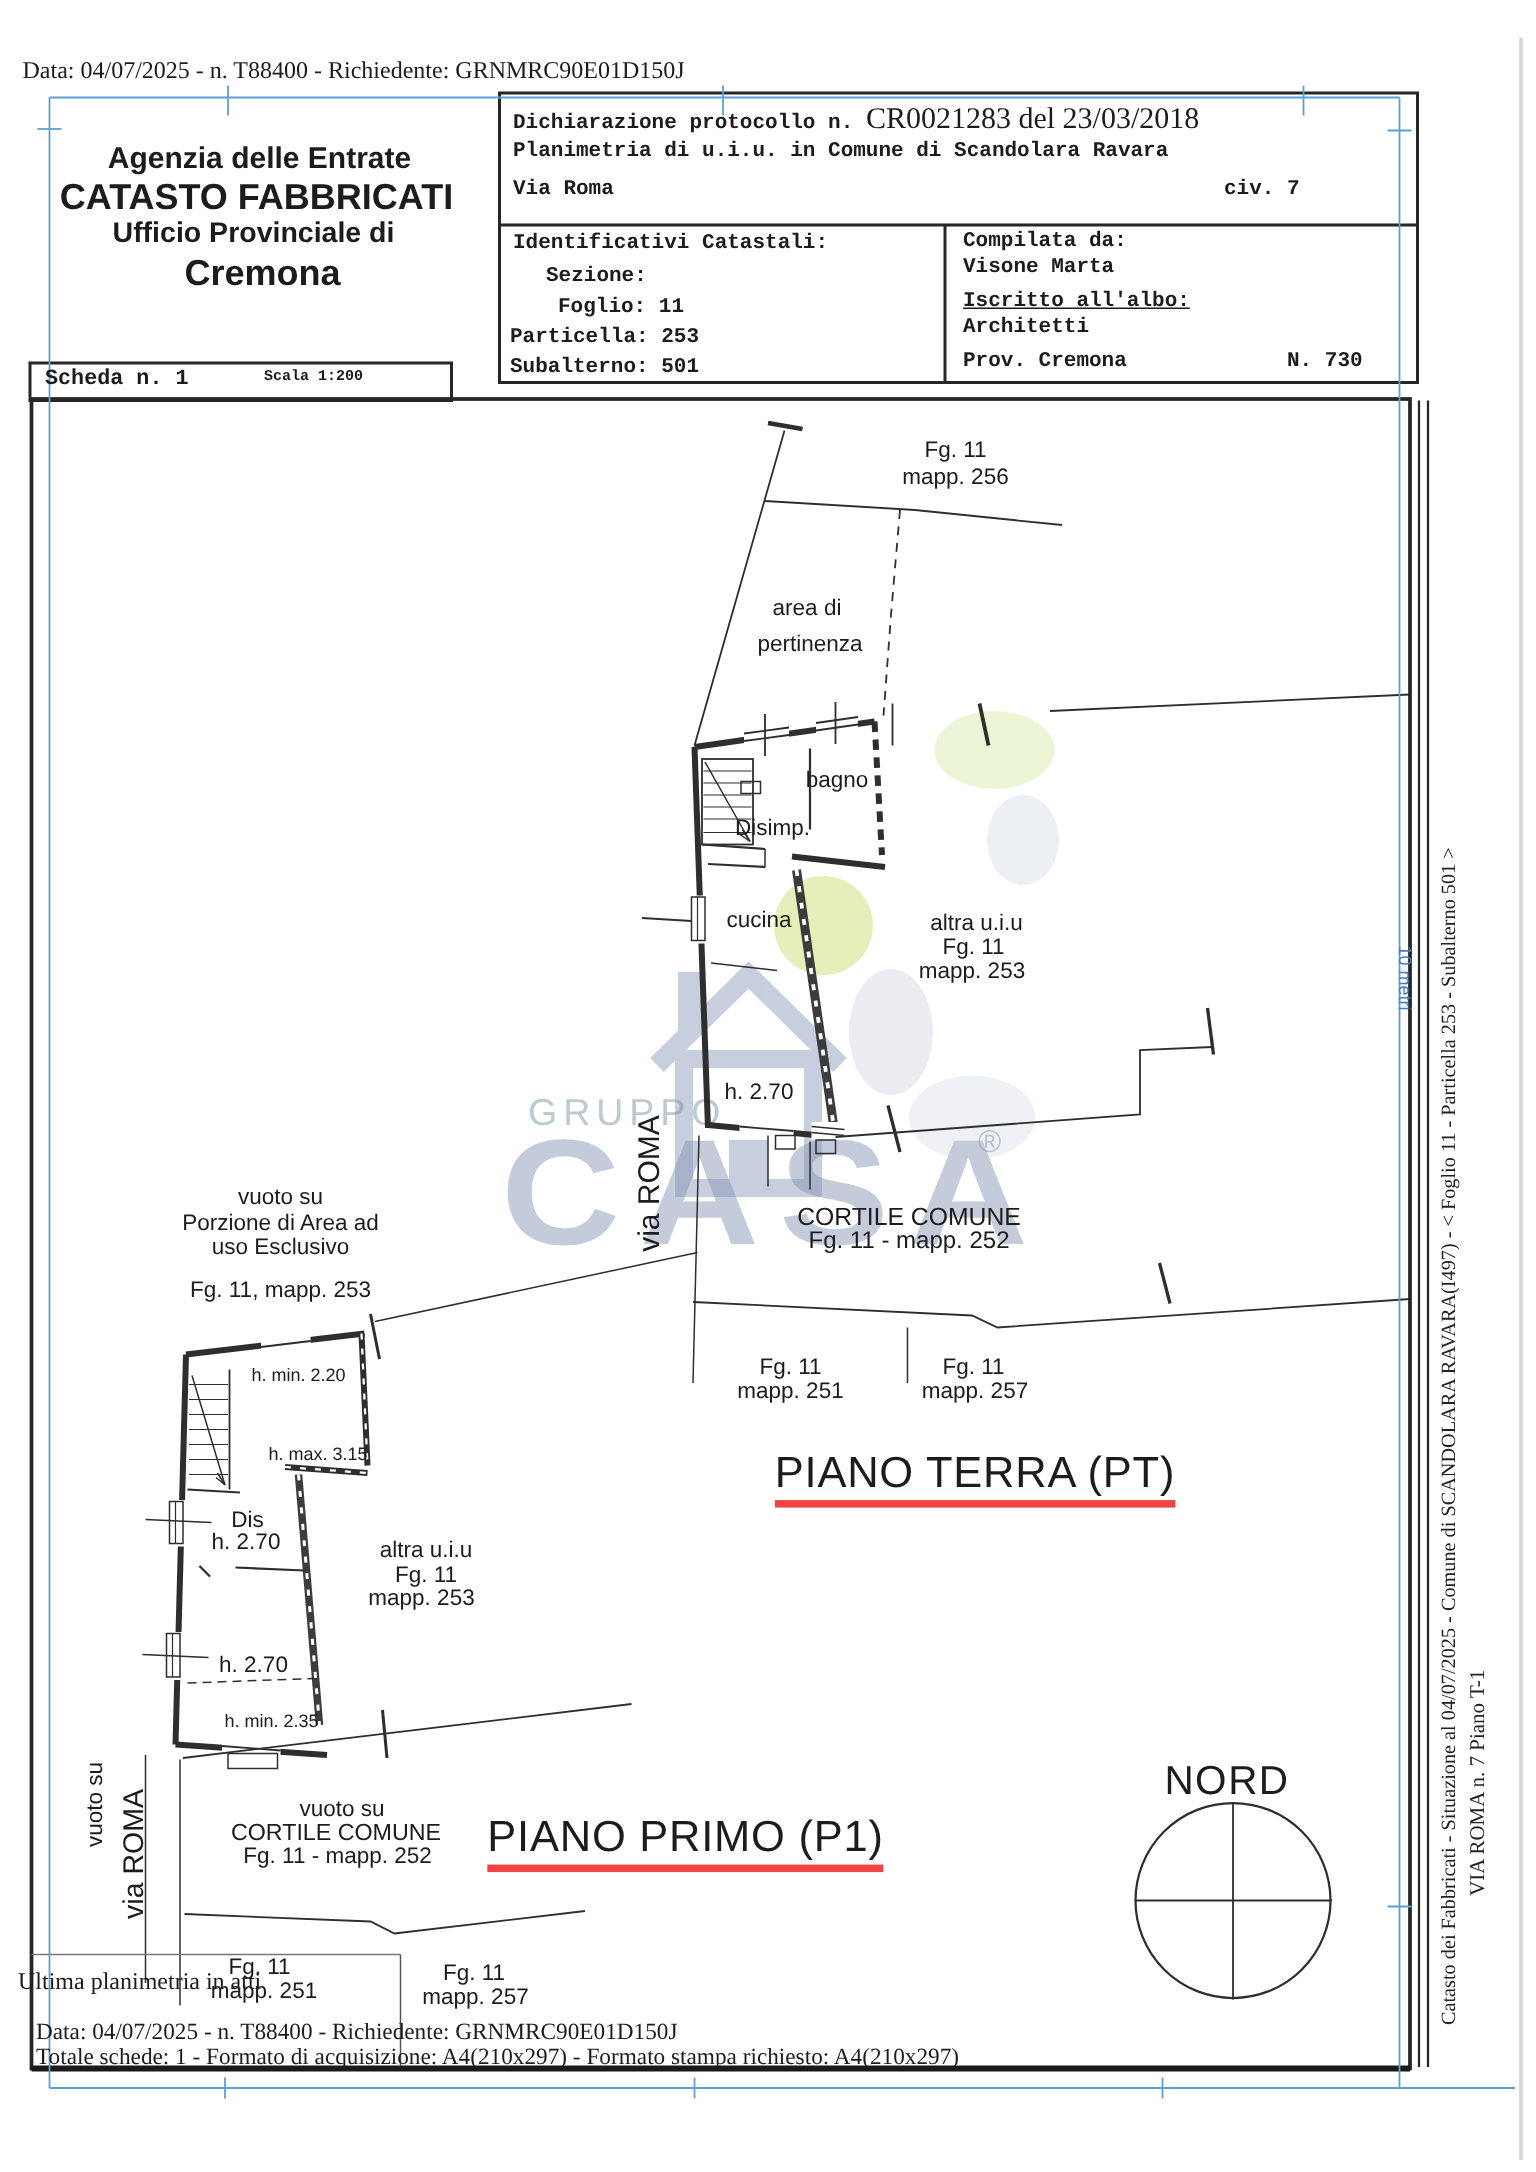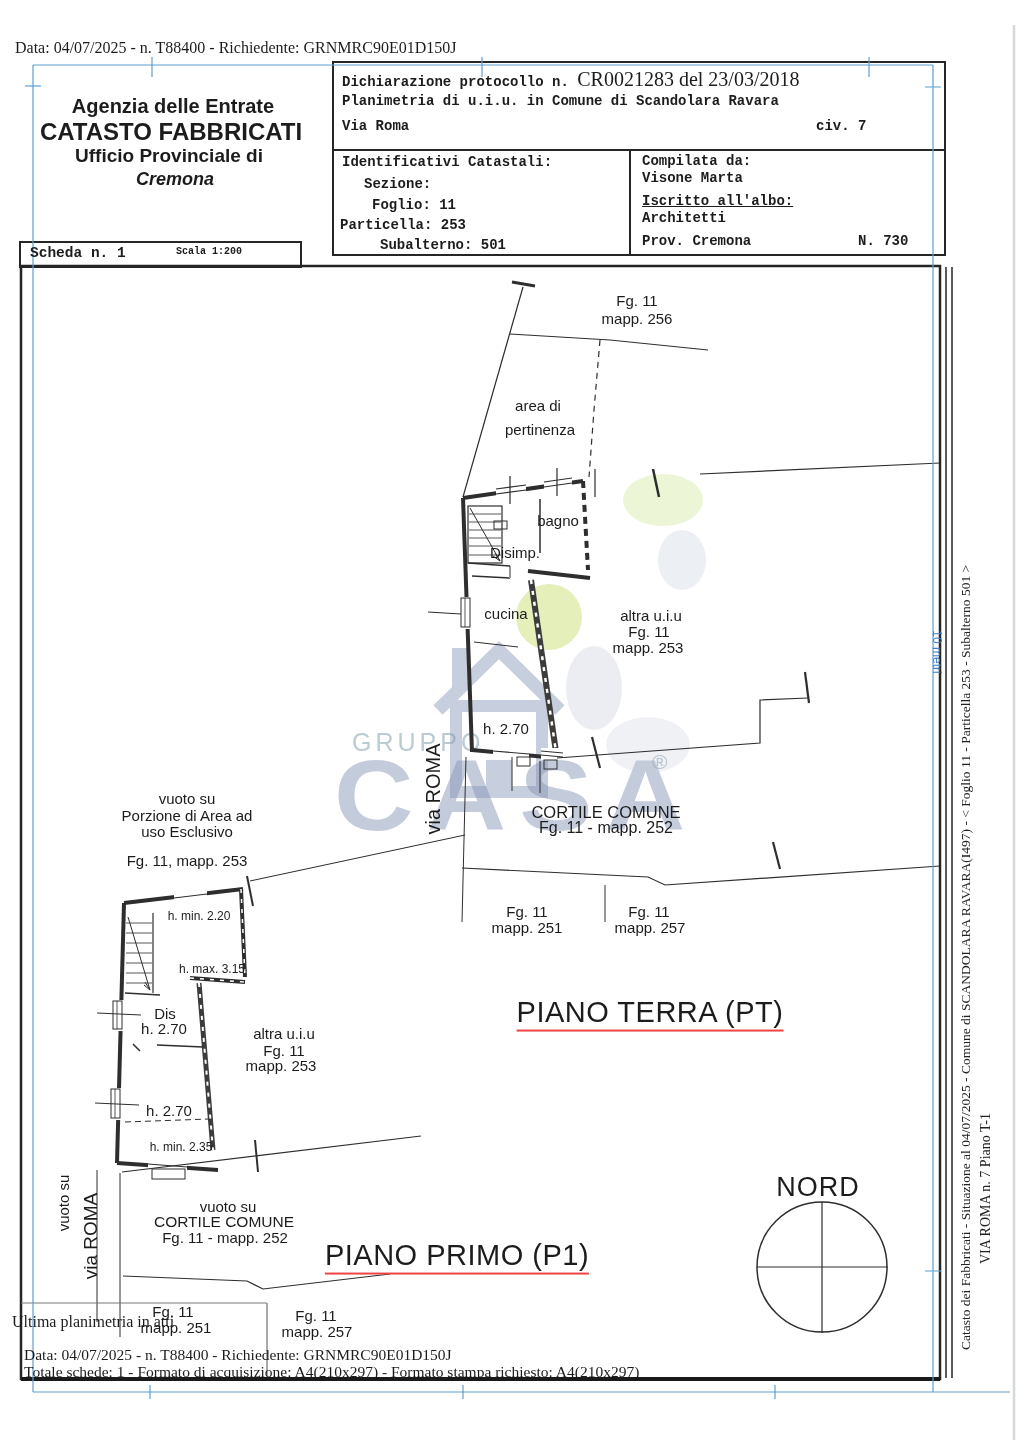--- a/index.html
+++ b/index.html
@@ -10,21 +10,21 @@
   }
   .lbl { position:absolute; font-family:"Liberation Sans",sans-serif; color:#1c1c1c;
          font-size:15px; white-space:nowrap; z-index:5; line-height:1.1; }
   .cc  { transform:translate(-50%,-50%); text-align:center; }
   .rot { transform:translate(-50%,-50%) rotate(-90deg); }
   .rotcw { transform:translate(-50%,-50%) rotate(90deg); }
   .mono { font-family:"Liberation Mono",monospace; font-weight:700; font-size:14px; }
   .serif { font-family:"Liberation Serif",serif; }
   .s12 { font-size:12px; }
   .s16 { font-size:16px; }
-  .bigtitle { font-size:29px; letter-spacing:.5px; border-bottom:2px solid #ef4444; padding-bottom:1px;margin-top:28px; }
+  .bigtitle { font-size:29px; letter-spacing:.5px; border-bottom:5px solid #ef4444; padding-bottom:1px; }
   .agency { font-weight:700; text-align:center; transform:translateX(-50%); }
   .vmargin { font-family:"Liberation Serif",serif; font-size:13.5px; color:#222;
              transform:rotate(-90deg); transform-origin:0 0; white-space:nowrap; z-index:5; position:absolute;}
   .wm { position:absolute; z-index:1; white-space:nowrap; }
   svg.plan { position:absolute; left:0; top:0; z-index:2; pointer-events:none; }
 </style>
 </head>
 <body>
 
 <div id="page">
@@ -180,35 +180,35 @@
       <path d="M25,86 L41,86"></path>
       <path d="M150,1385 L150,1399 M463,1385 L463,1399 M775,1385 L775,1399"></path>
     </g>
   </svg>
 
   <div class="lbl serif" style="left:15px;top:39px;font-size:16px;">Data: 04/07/2025 - n. T88400 - Richiedente: GRNMRC90E01D150J</div>
 
   <div class="lbl agency" style="left:173px;top:95px;font-size:20px;">Agenzia delle Entrate</div>
   <div class="lbl agency" style="left:171px;top:119px;font-size:24px;">CATASTO FABBRICATI</div>
   <div class="lbl agency" style="left:169px;top:146px;font-size:19px;">Ufficio Provinciale di</div>
-  <div class="lbl agency" style="left:175px;top:170px;font-size:18px;font-style:italic;">Cremona</div>
+  <div class="lbl agency" style="left:175px;top:170px;font-size:24px;">Cremona</div>
 
   <div class="lbl mono" style="left:342px;top:68px;">
     <span>Dichiarazione protocollo n.</span>
     <span class="serif" style="font-weight:400;font-size:20px;">CR0021283 del  23/03/2018</span>
   </div>
   <div class="lbl mono" style="left:342px;top:94px;">Planimetria di u.i.u. in Comune di Scandolara Ravara</div>
   <div class="lbl mono" style="left:342px;top:119px;">Via Roma</div>
   <div class="lbl mono" style="left:816px;top:119px;">civ. 7</div>
 
   <div class="lbl mono" style="left:342px;top:155px;">Identificativi Catastali:</div>
   <div class="lbl mono" style="left:364px;top:177px;">Sezione:</div>
   <div class="lbl mono" style="left:372px;top:198px;">Foglio: 11</div>
   <div class="lbl mono" style="left:340px;top:218px;">Particella: 253</div>
-  <div class="lbl mono" style="left:340px;top:238px;margin-left:40px;">Subalterno: 501</div>
+  <div class="lbl mono" style="left:340px;top:238px;">Subalterno: 501</div>
 
   <div class="lbl mono" style="left:642px;top:154px;">Compilata da:</div>
   <div class="lbl mono" style="left:642px;top:171px;">Visone Marta</div>
   <div class="lbl mono" style="left:642px;top:194px;text-decoration:underline;">Iscritto all'albo:</div>
   <div class="lbl mono" style="left:642px;top:211px;">Architetti</div>
   <div class="lbl mono" style="left:642px;top:234px;">Prov. Cremona</div>
   <div class="lbl mono" style="left:858px;top:234px;">N. 730</div>
 
   <div class="lbl mono" style="left:30px;top:246px;font-size:14.5px;">Scheda n. 1</div>
   <div class="lbl mono" style="left:176px;top:246px;font-size:10px;">Scala 1:200</div>

